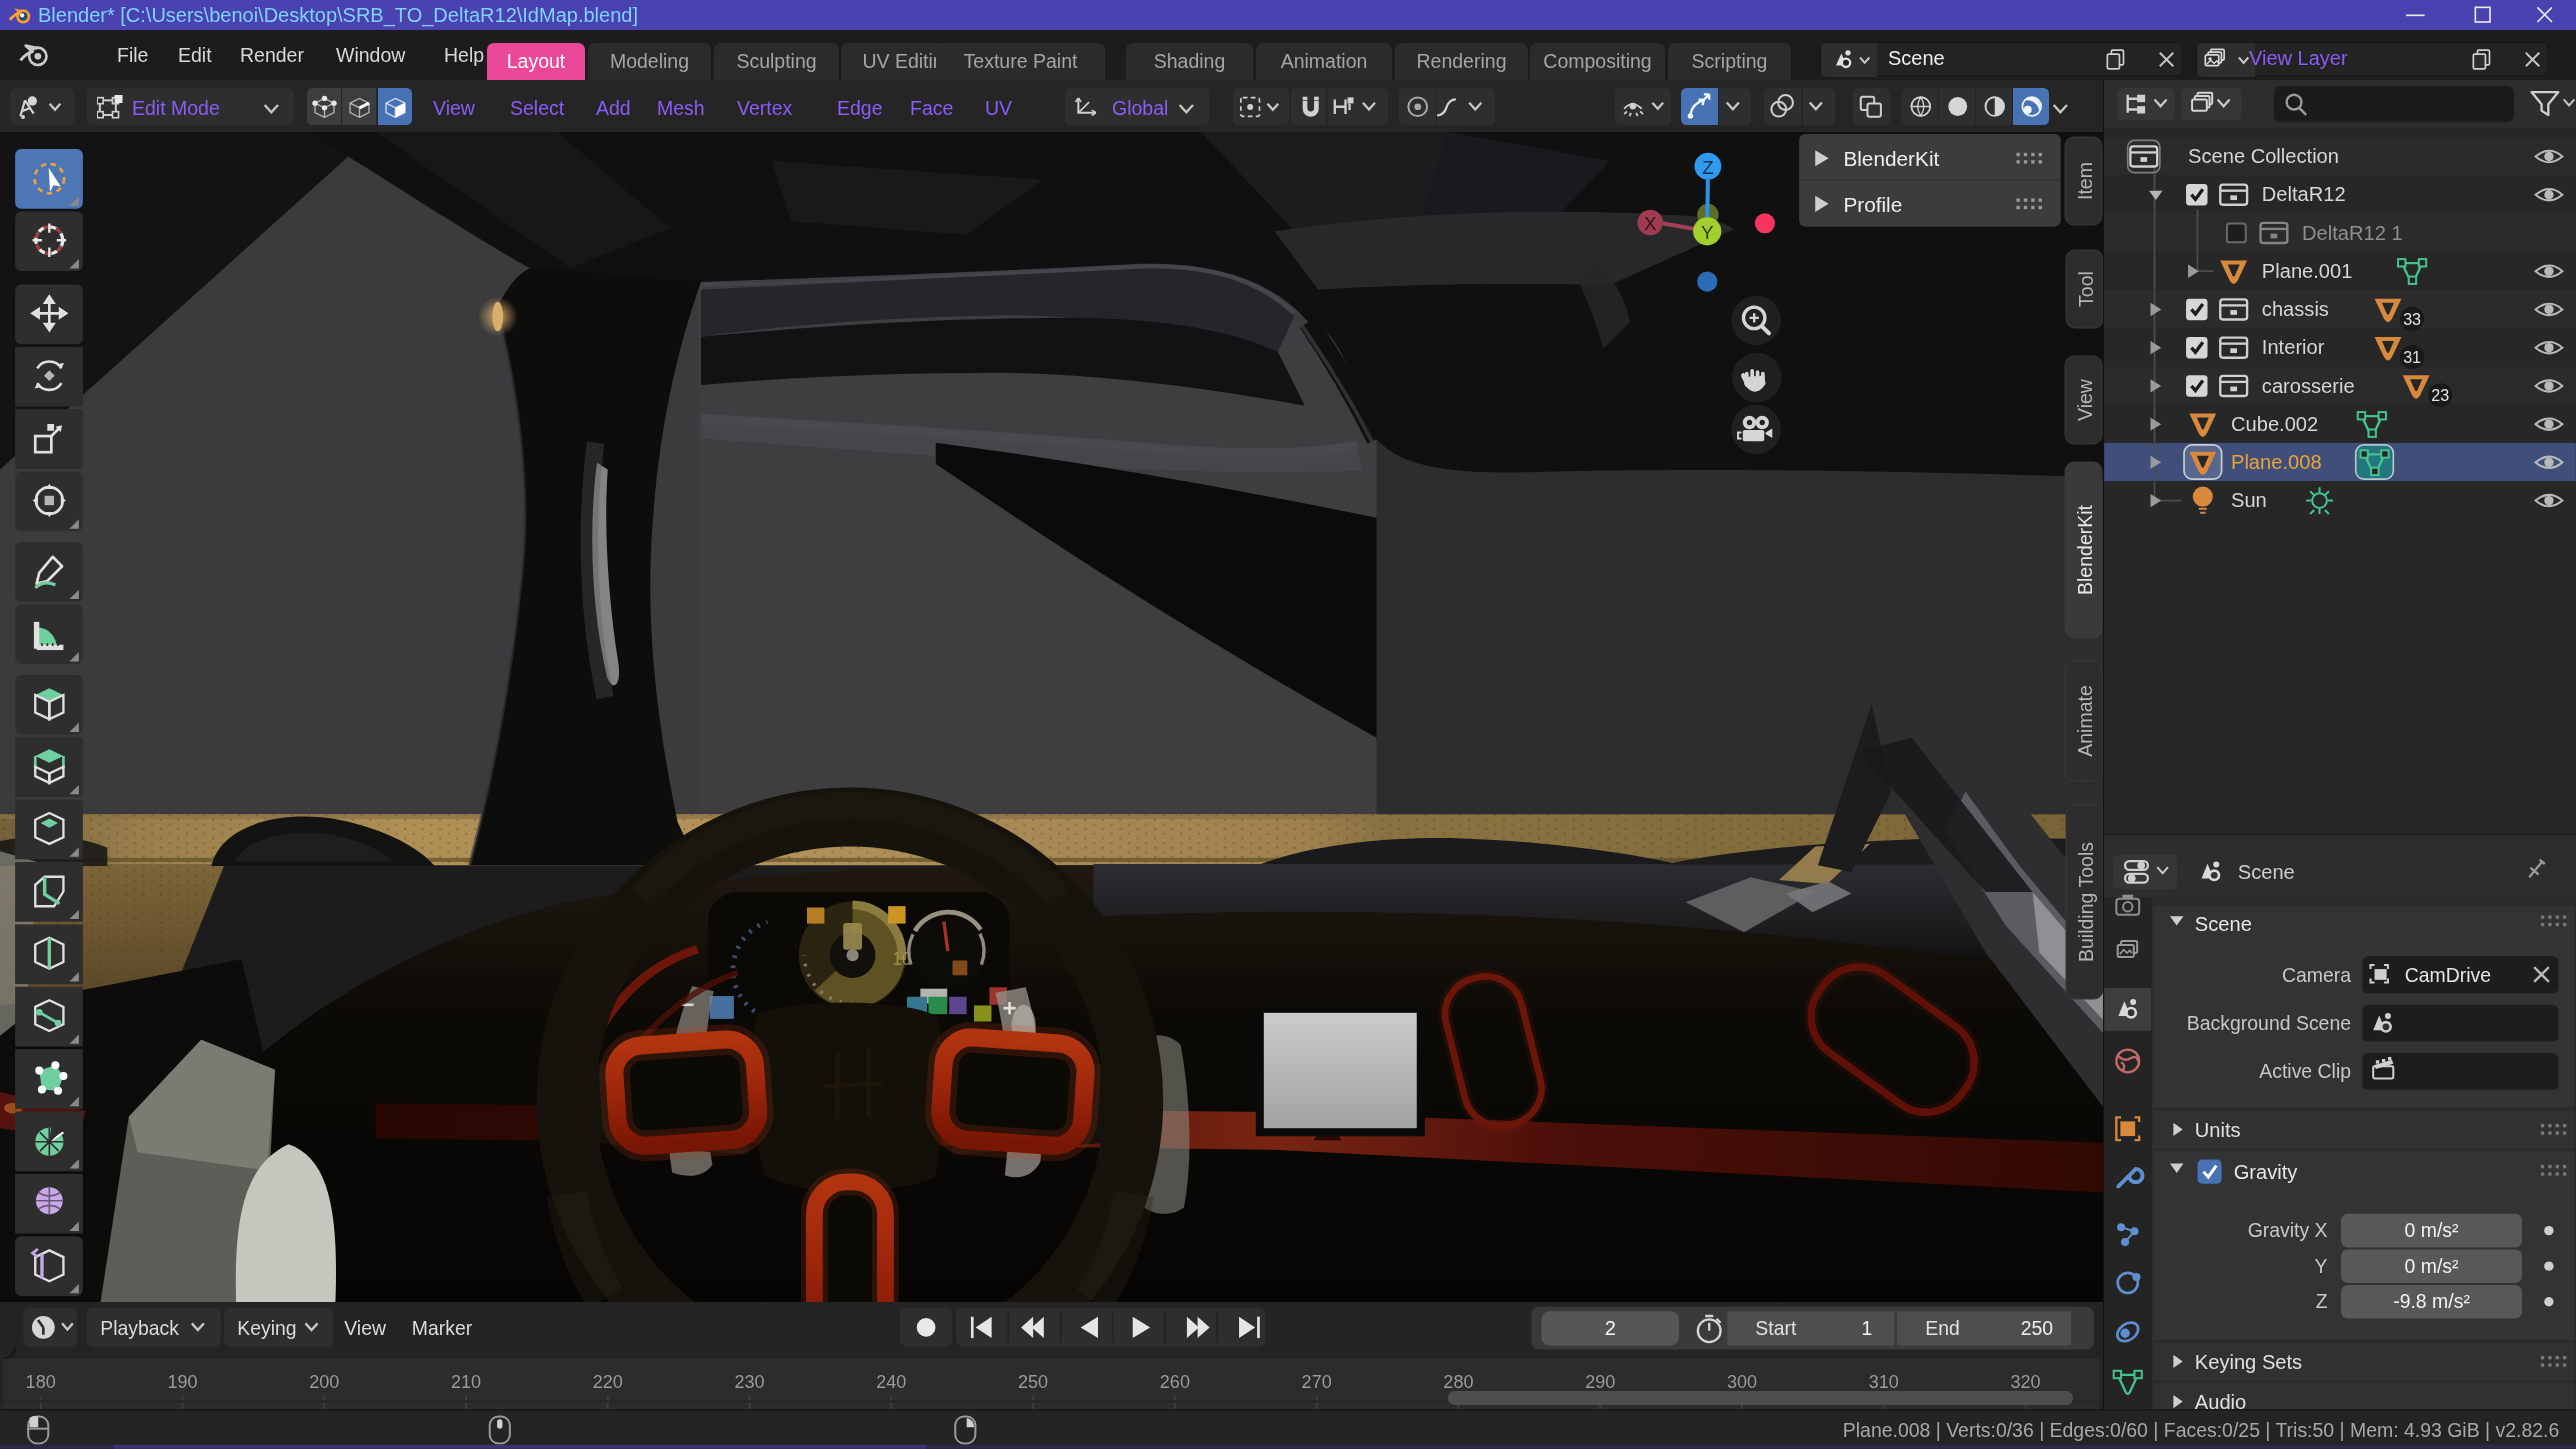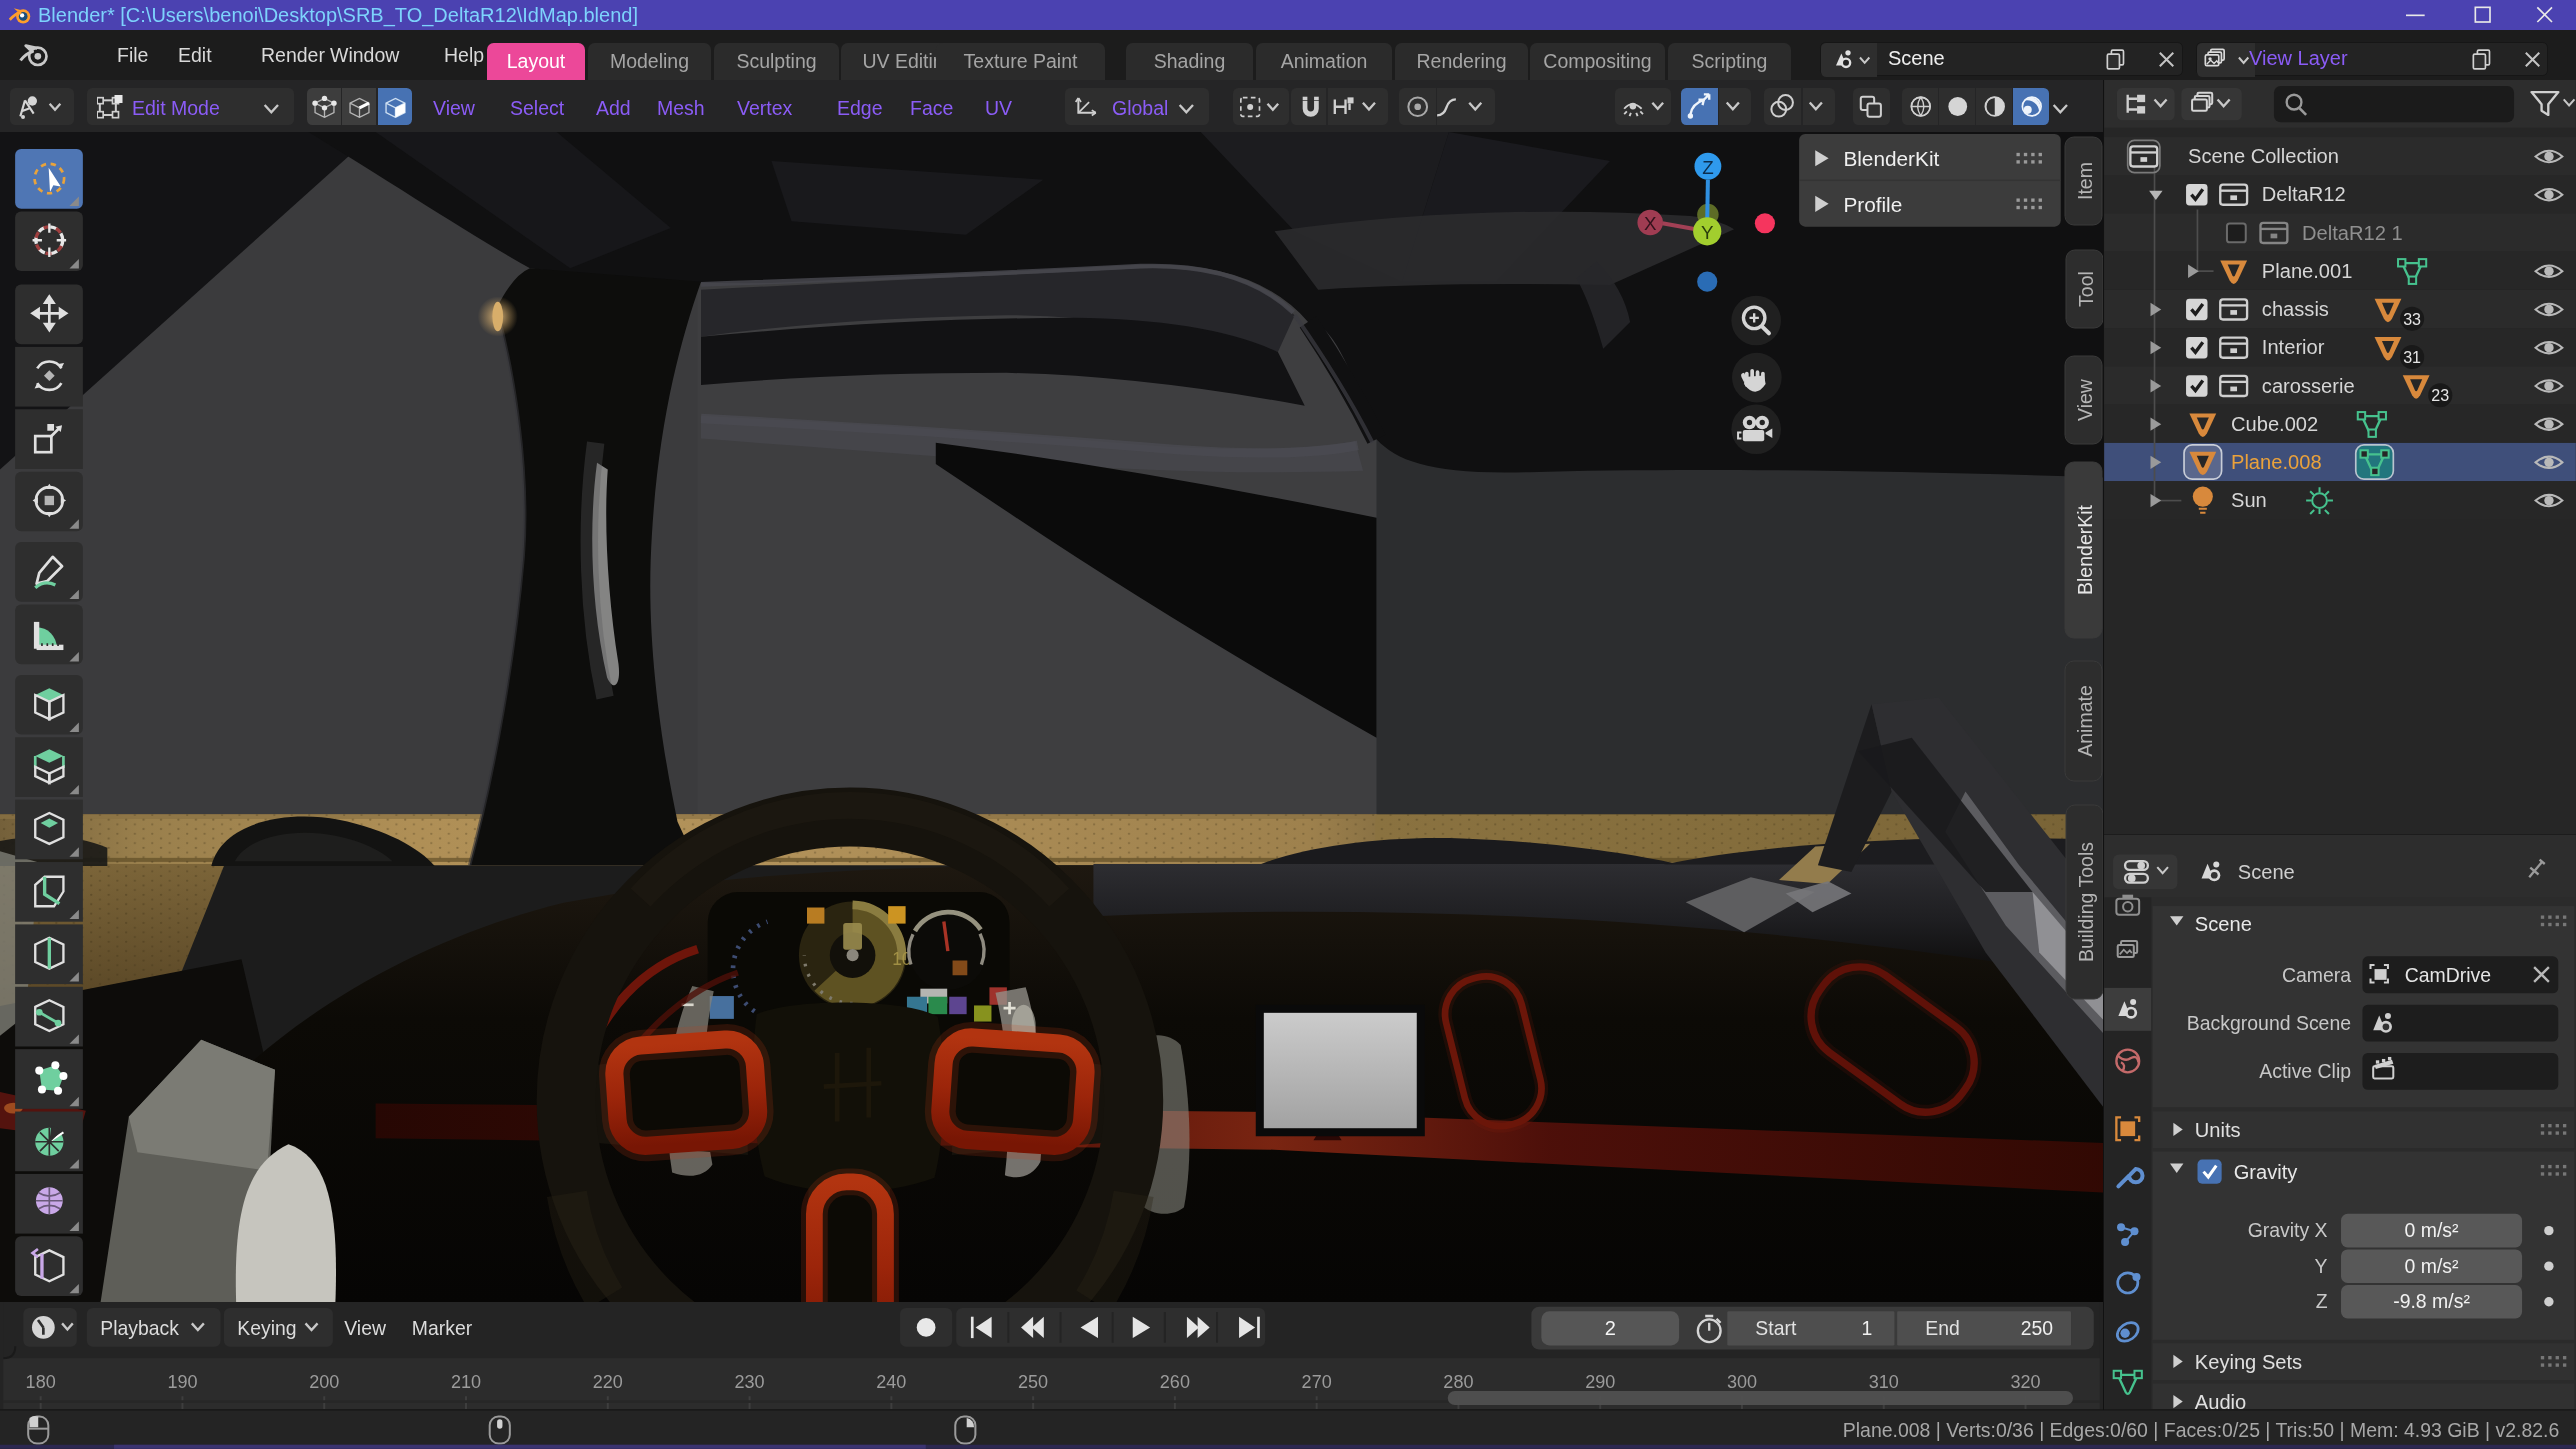--- a/index.html
+++ b/index.html
@@ -48,22 +48,22 @@
   </div>
   <div id="topbar" class="abs">
     <svg class="abs" style="left:19px;top:13.4px" width="31" height="24" viewBox="0 0 46 36">
       <circle cx="28" cy="20" r="13" fill="none" stroke="#c9c9c9" stroke-width="4"></circle>
       <circle cx="28" cy="20" r="5" fill="#c9c9c9"></circle>
       <path d="M2 26 Q10 16 20 13 L10 4 L27 8" fill="none" stroke="#c9c9c9" stroke-width="4.5" stroke-linejoin="round"></path>
       <path d="M10 4 L24 9 L14 11 Z" fill="#c9c9c9"></path>
     </svg>
     <div class="menu" style="left:69px">File</div>
     <div class="menu" style="left:130px">Edit</div>
-    <div class="menu" style="left:213px">Render</div>
-    <div class="menu" style="left:282px">Window</div>
+    <div class="menu" style="left:192px">Render</div>
+    <div class="menu" style="left:288px">Window</div>
     <div class="menu" style="left:396px">Help</div>
     <div class="wtab act" style="left:487px;width:98px">Layout</div>
     <div class="wtab" style="left:588px;width:123px">Modeling</div>
     <div class="wtab" style="left:714px;width:125px">Sculpting</div>
     <div class="wtab" style="left:841px;width:135px">UV Editing</div>
     <div class="wtab" style="left:936px;width:169px">Texture Paint</div>
     <div class="wtab" style="left:1126px;width:127px">Shading</div>
     <div class="wtab" style="left:1256px;width:136px">Animation</div>
     <div class="wtab" style="left:1395px;width:133px">Rendering</div>
     <div class="wtab" style="left:1530px;width:135px">Compositing</div>

